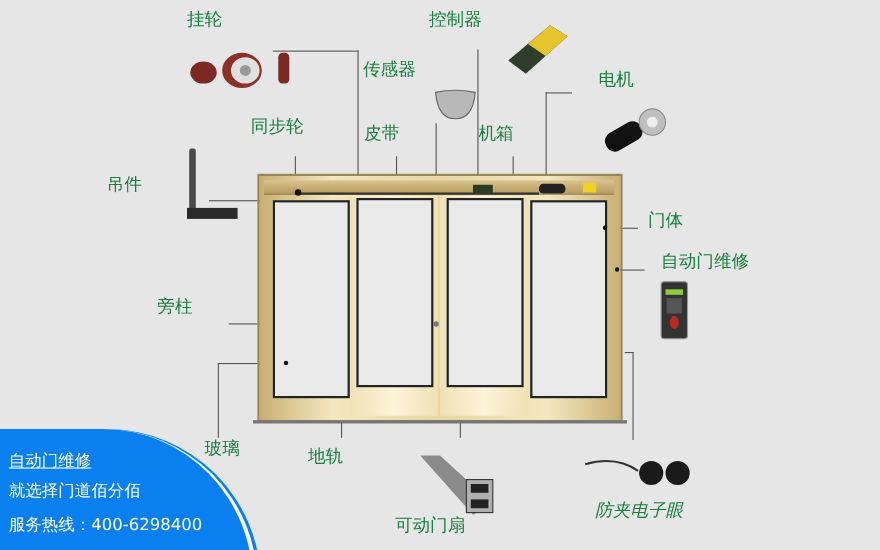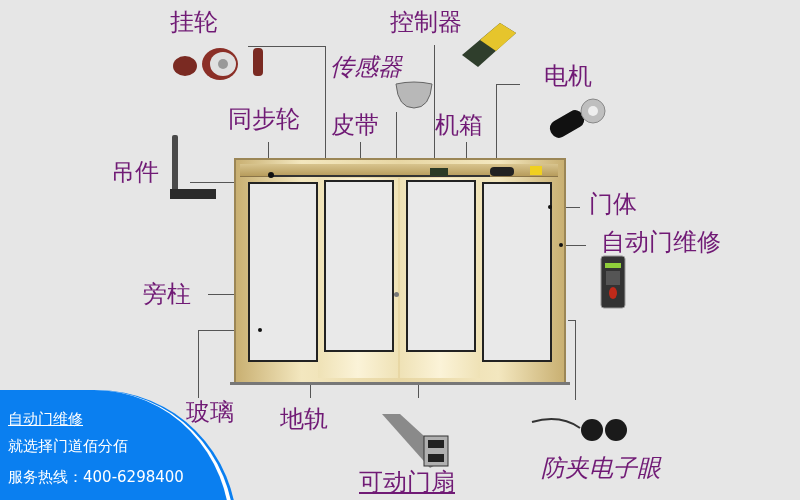--- a/index.html
+++ b/index.html
@@ -1,47 +1,47 @@
 <!DOCTYPE html>
 <html><head>
 <meta charset="utf-8">
 <style>
   html, body { margin:0; padding:0; }
   body { width:800px; height:500px; position:relative; overflow:hidden; background:#e6e6e6; font-family:"DejaVu Sans", sans-serif; }
-  .lbl { position:absolute; font-size:24px; color:#701a75; white-space:nowrap; line-height:1; }
+  .lbl { position:absolute; font-size:16px; color:#15803d; white-space:nowrap; line-height:1; }
   .line { position:absolute; background:#555; }
   .dot { position:absolute; width:4px; height:4px; border-radius:2px; background:#111; }
   #door { position:absolute; left:234px; top:158px; width:332px; height:226px; }
   .frame { position:absolute; left:0; top:0; width:332px; height:226px; background:linear-gradient(90deg,#c9b072,#f3e7bf 20%,#e8d7a4 50%,#f3e7bf 80%,#c9b072); border:2px solid #9b8656; box-sizing:border-box; }
   .header { position:absolute; left:6px; top:6px; width:318px; height:12px; background:linear-gradient(#d8c48e,#b79c5c); border-bottom:1px solid #8a7448; }
   .belt { position:absolute; left:30px; top:11px; width:220px; height:2px; background:#333; }
   .pane { position:absolute; top:24px; width:70px; height:180px; background:#e9e9e9; border:2px solid #222; box-sizing:border-box; }
   .leaf { position:absolute; top:20px; height:200px; background:linear-gradient(90deg,#efe2b6,#fbf3d8,#efe2b6); }
   .floor { position:absolute; left:-4px; top:224px; width:340px; height:3px; background:#777; }
   .icon { position:absolute; }
   #promo { position:absolute; left:-60px; top:390px; width:290px; height:200px; background:#0a7ff0; border-radius:0 140px 0 0; border-right:4px solid #fff; box-shadow:3px 0 0 #0a7ff0; }
   .promo-text { position:absolute; left:8px; color:#fff; font-size:15px; white-space:nowrap; }
 </style>
 </head>
 <body>
 
 <div class="lbl" style="left:170px;top:10px;">挂轮</div>
 <div class="lbl" style="left:390px;top:10px;">控制器</div>
-<div class="lbl" style="left:330px;top:55px;font-style:italic;">传感器</div>
+<div class="lbl" style="left:330px;top:55px;">传感器</div>
 <div class="lbl" style="left:544px;top:64px;">电机</div>
 <div class="lbl" style="left:228px;top:107px;text-align:right;">同步轮</div>
 <div class="lbl" style="left:331px;top:113px;">皮带</div>
 <div class="lbl" style="left:435px;top:113px;">机箱</div>
-<div class="lbl" style="left:111px;top:160px;">吊件</div>
+<div class="lbl" style="left:97px;top:160px;">吊件</div>
 <div class="lbl" style="left:589px;top:192px;">门体</div>
 <div class="lbl" style="left:601px;top:230px;">自动门维修</div>
-<div class="lbl" style="left:143px;top:282px;font-family:Liberation Serif, serif;">旁柱</div>
+<div class="lbl" style="left:143px;top:272px;font-family:Liberation Serif, serif;">旁柱</div>
 <div class="lbl" style="left:186px;top:400px;">玻璃</div>
 <div class="lbl" style="left:280px;top:407px;text-align:center;">地轨</div>
-<div class="lbl" style="left:359px;top:470px;text-decoration:underline;">可动门扇</div>
+<div class="lbl" style="left:359px;top:470px;">可动门扇</div>
 <div class="lbl" style="left:541px;top:456px;font-style:italic;">防夹电子眼</div>
 
 <div class="line" style="left:248px;top:46px;width:78px;height:1px;"></div>
 <div class="line" style="left:325px;top:46px;width:1px;height:114px;"></div>
 <div class="line" style="left:434px;top:45px;width:1px;height:116px;"></div>
 <div class="line" style="left:396px;top:112px;width:1px;height:48px;"></div>
 <div class="line" style="left:496px;top:84px;width:24px;height:1px;"></div>
 <div class="line" style="left:496px;top:84px;width:1px;height:76px;"></div>
 <div class="line" style="left:268px;top:142px;width:1px;height:18px;"></div>
 <div class="line" style="left:360px;top:142px;width:1px;height:18px;"></div>

